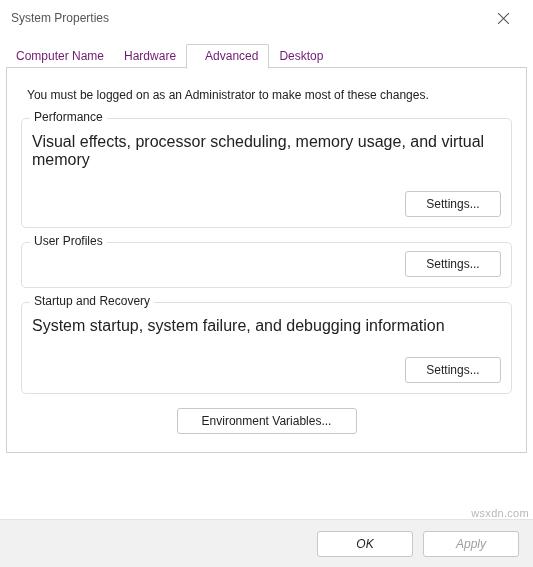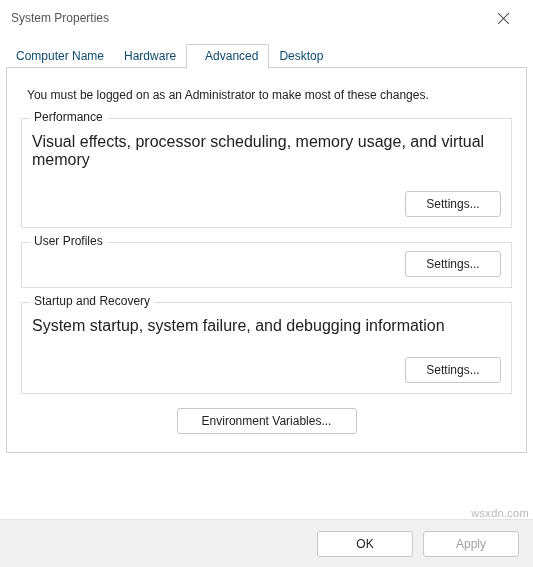--- a/index.html
+++ b/index.html
@@ -48,21 +48,21 @@
     .tabs::after{
       content:"";
       position:absolute;
       left:6px; right:6px; bottom:0;
       border-bottom:1px solid #d0d0d0;
       z-index:0;
     }
     .tab {
       padding: 4px 10px 5px 10px;
       font-size: 12px;
-      color: #0c4a6e;
+      color: #701a75;
       cursor: default;
       position:relative;
       z-index:1;
     }
     .tab.active {
       border: 1px solid #d0d0d0;
       border-bottom: 1px solid #ffffff;
       border-radius: 2px 2px 0 0;
       background: #ffffff;
       margin-bottom:-1px;
@@ -75,21 +75,21 @@
       margin: 0 6px 10px 6px;
       padding: 14px 14px 18px 14px;
       font-size: 12px;
       color: #222;
     }
     .intro {
       margin: 6px 0 16px 6px;
     }
     .group {
       border: 1px solid #e0e0e0;
-      border-radius: 0;
+      border-radius: 5px;
       margin: 0 0 14px 0;
       padding: 8px 10px 10px 10px;
       position: relative;
     }
     .group .legend {
       position: absolute;
       top: -9px;
       left: 8px;
       background: #ffffff;
       padding: 0 4px;
@@ -128,20 +128,21 @@
       position: absolute;
       left: 0; right: 0; bottom: 0;
       height: 48px;
       background: #f1f1f1;
       border-top: 1px solid #e3e3e3;
       display: flex;
       justify-content: flex-end;
       align-items: center;
       padding: 0 14px;
       gap: 10px;
+      font-style: italic;
     }
     .footer .btn {
       min-width: 96px;
       height: 26px;
       background: #ffffff;
     }
     .footer .btn.disabled {
       color: #a0a0a0;
     }
     .watermark{

